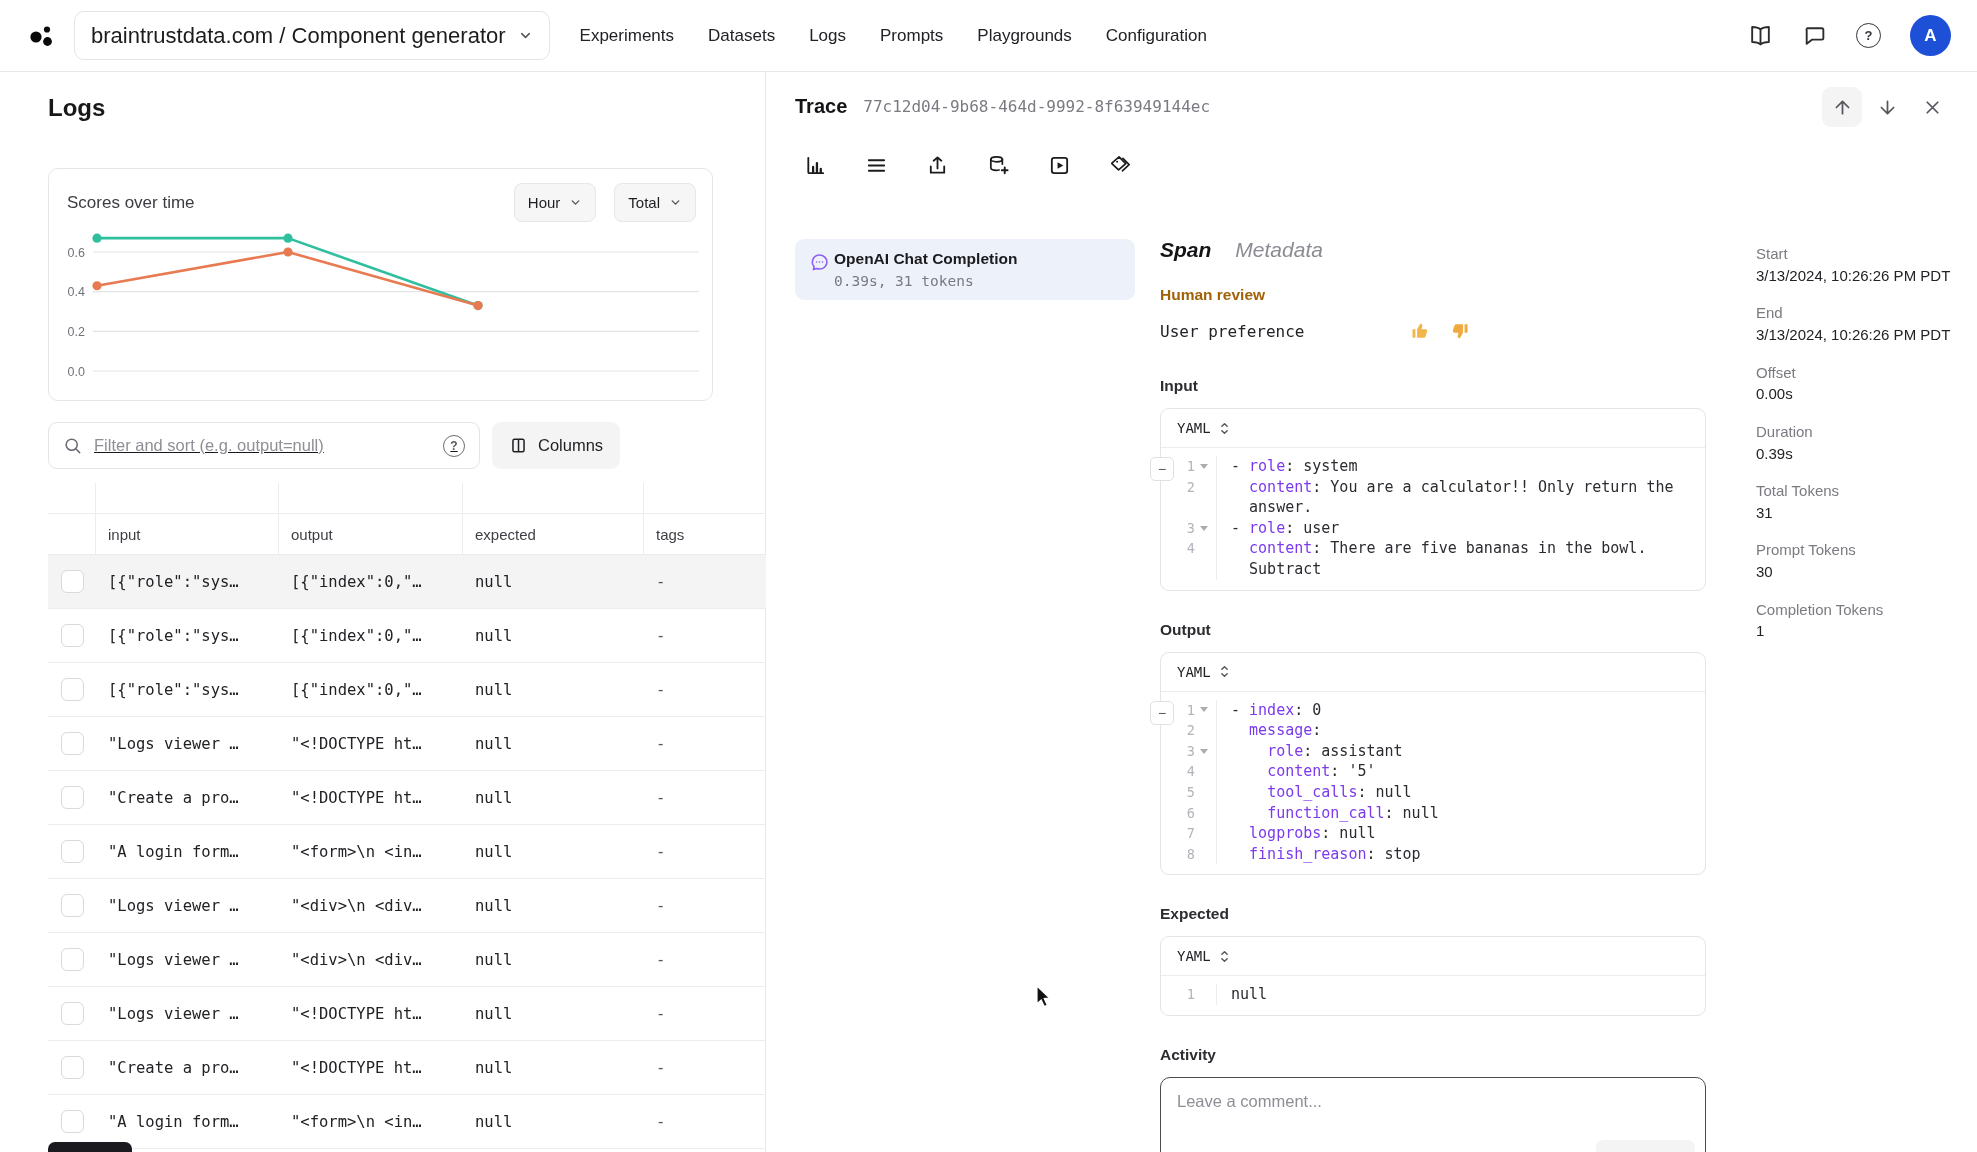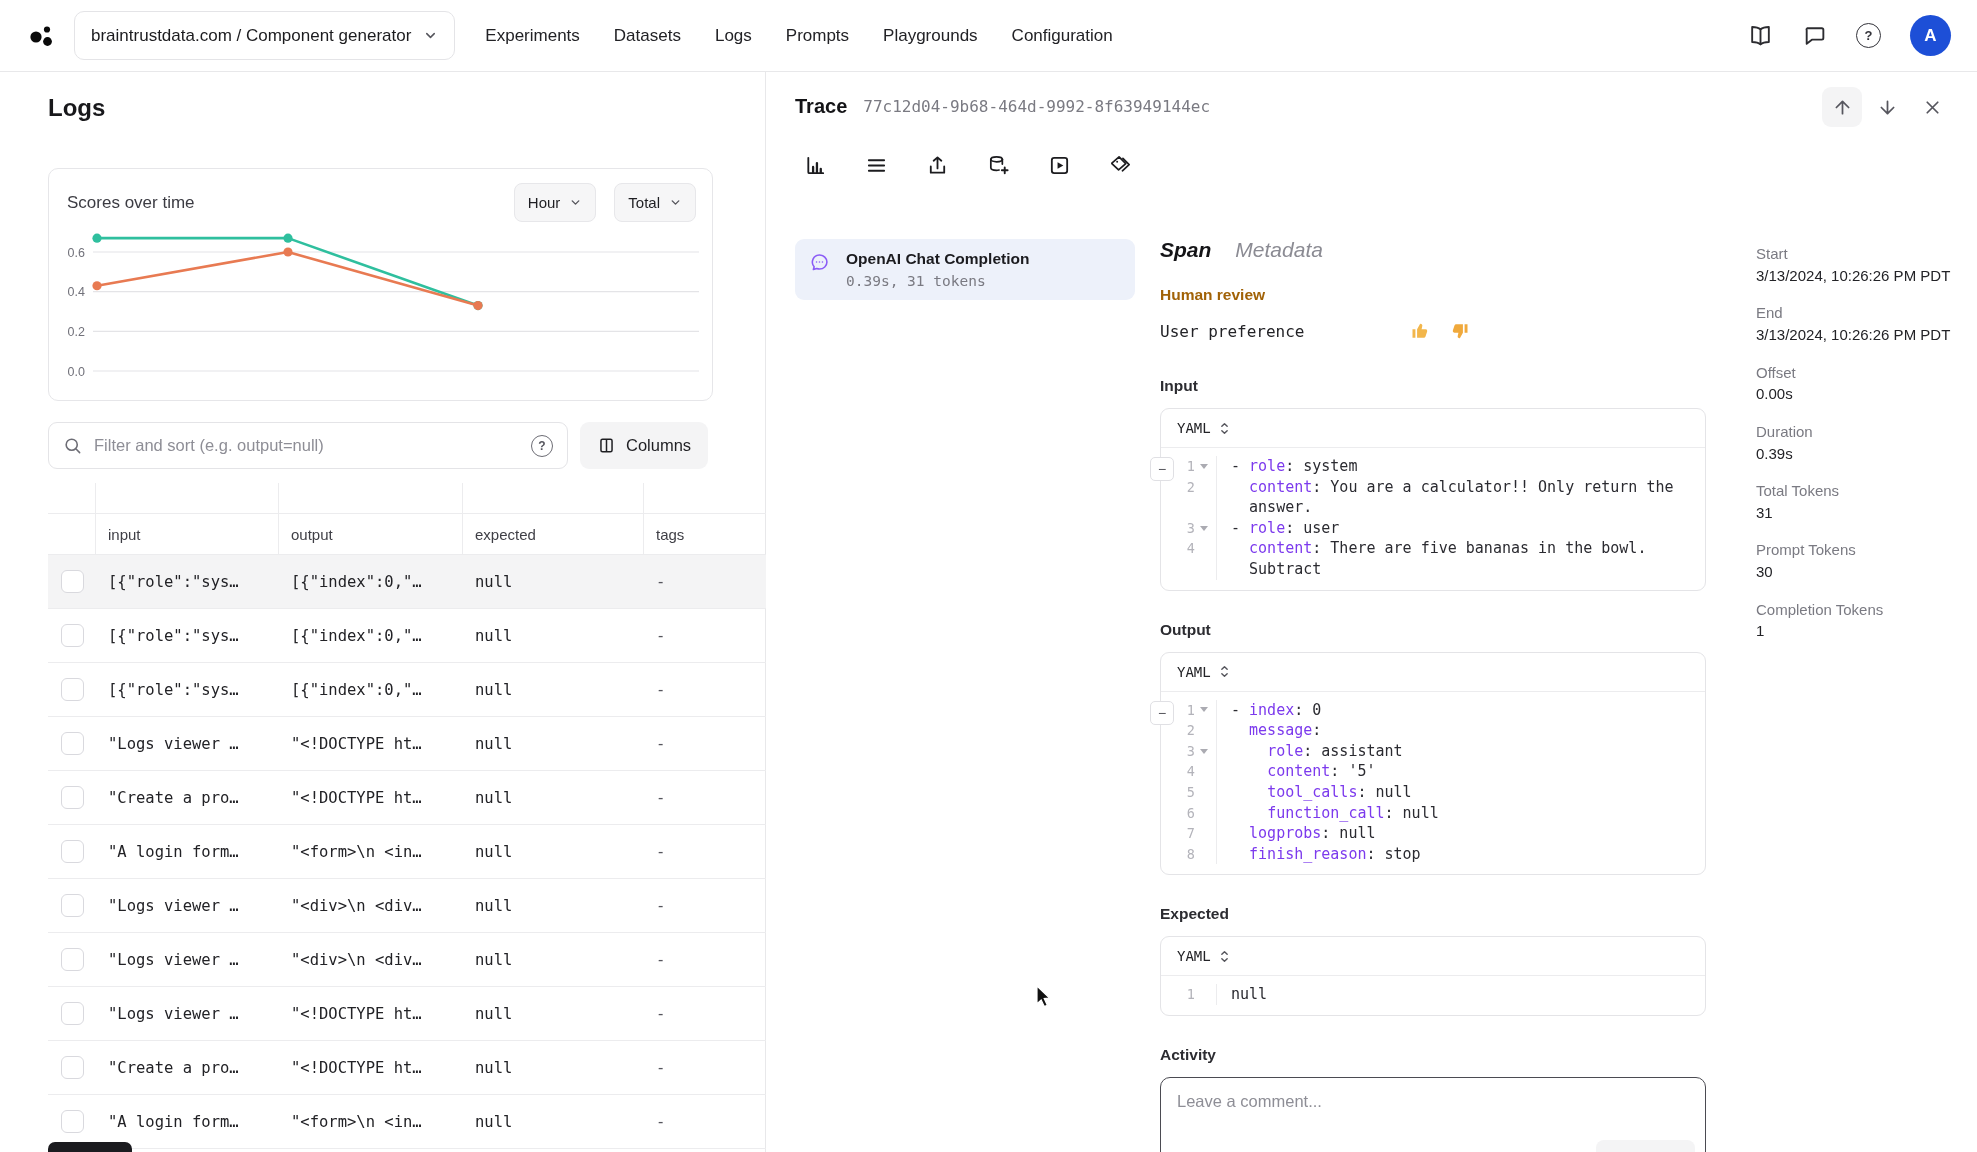--- a/index.html
+++ b/index.html
@@ -5,21 +5,21 @@
   html,body{margin:0;padding:0;background:#fff;}
   .app{position:relative;width:1977px;height:1152px;overflow:hidden;background:#fff;
        font-family:"Liberation Sans",sans-serif;color:#18181b;}
   svg{display:block;}
 
   
   .navbar{position:absolute;top:0;left:0;right:0;height:72px;display:flex;align-items:center;
           padding:0 26px;box-sizing:border-box;border-bottom:1px solid #e8e8ea;background:#fff;}
   .logo{margin-right:18px;}
   .project-pill{display:flex;align-items:center;gap:12px;height:47px;padding:0 16px;
-                border:1px solid #e4e4e7;border-radius:10px;font-size:17px;color:#1c1c1f;
+                border:1px solid #e4e4e7;border-radius:10px;font-size:22px;color:#1c1c1f;
                 background:#fff;cursor:pointer;}
   .nav-items{display:flex;gap:34px;margin-left:30px;font-size:17px;color:#222226;}
   .nav-item{cursor:pointer;}
   .nav-right{margin-left:auto;display:flex;align-items:center;gap:29px;}
   .icon-btn{color:#2c2c30;cursor:pointer;display:flex;align-items:center;justify-content:center;}
   .circle-q{width:23px;height:23px;border:1.9px solid #33333a;border-radius:50%;display:flex;
             align-items:center;justify-content:center;font-size:13px;font-weight:700;color:#33333a;}
   .avatar{width:41px;height:41px;border-radius:50%;background:#1d4fd7;color:#fff;display:flex;
           align-items:center;justify-content:center;font-size:17px;font-weight:700;cursor:pointer;}
 
@@ -33,22 +33,22 @@
   .chart-card{position:absolute;left:48px;top:96px;width:665px;height:233px;border:1px solid #e6e6e9;
               border-radius:10px;box-sizing:border-box;background:#fff;}
   .chart-head{display:flex;align-items:center;padding:14px 16px 0 18px;}
   .chart-title{font-size:17px;color:#3c3c43;}
   .chart-btns{margin-left:auto;display:flex;gap:18px;}
   .mini-drop{display:flex;align-items:center;gap:9px;height:37px;padding:0 13px;background:#f6f6f7;
              border:1px solid #e7e7ea;border-radius:8px;font-size:15px;color:#1f1f23;cursor:pointer;}
   .chart-svg{position:absolute;left:4px;top:60px;}
 
   .filter-row{position:absolute;left:48px;top:350px;width:671px;display:flex;gap:12px;}
-  .filter-box{flex:none;display:flex;align-items:center;width:520px;height:47px;box-sizing:border-box;
-              border:1px solid #e4e4e7;border-radius:9px;padding:0 14px;background:#fff;}
+  .filter-box{flex:none;display:flex;align-items:center;width:432px;height:47px;box-sizing:border-box;
+              border:1px solid #e4e4e7;border-radius:9px;padding:0 14px;background:#fff;text-decoration:underline;}
   .filter-box input{border:0;outline:0;flex:1;font-size:16.5px;font-family:"Liberation Sans",sans-serif;
                     color:#18181b;margin-left:10px;background:transparent;}
   .filter-box input::placeholder{color:#8e8e96;}
   .q-mini{width:20px;height:20px;border:1.6px solid #6d6d75;border-radius:50%;display:flex;flex:none;
           align-items:center;justify-content:center;font-size:12px;font-weight:700;color:#56565e;cursor:pointer;}
   .columns-btn{display:flex;align-items:center;gap:10px;height:47px;padding:0 17px;background:#f4f4f5;
                border-radius:9px;font-size:16.5px;color:#1f1f23;cursor:pointer;}
 
   
   .table{position:absolute;left:48px;top:411px;width:718px;}
@@ -76,21 +76,21 @@
   .trace-id{font-family:"DejaVu Sans Mono",monospace;font-size:16px;color:#7a7a82;}
   .trace-actions{position:absolute;right:25px;top:15px;display:flex;gap:5px;}
   .t-act{width:40px;height:40px;border-radius:9px;display:flex;align-items:center;justify-content:center;
          color:#56565e;cursor:pointer;}
   .t-act.hover{background:#f4f4f5;}
   .toolbar{position:absolute;left:32px;top:76px;display:flex;gap:27px;}
   .tool-btn{width:34px;height:34px;display:flex;align-items:center;justify-content:center;color:#1c1c1f;cursor:pointer;}
 
   .trace-body{position:absolute;left:0;right:0;top:160px;bottom:0;}
   .span-list{position:absolute;left:29px;top:7px;width:340px;}
-  .span-item{display:flex;align-items:flex-start;gap:16px;background:#edf1fa;border-radius:9px;
+  .span-item{display:flex;align-items:flex-start;gap:4px;background:#edf1fa;border-radius:9px;
              padding:11px 14px;box-sizing:border-box;cursor:pointer;}
   .span-item .tx .t1{font-size:15.5px;font-weight:700;color:#1b1b1f;}
   .span-item .tx .t2{font-family:"DejaVu Sans Mono",monospace;font-size:14.5px;color:#7a7a82;margin-top:5px;}
 
   .span-detail{position:absolute;left:394px;top:0;width:546px;}
   .tabs{display:flex;gap:24px;align-items:baseline;margin-top:6px;font-style:italic;}
   .tab{font-size:21px;cursor:pointer;}
   .tab.active{font-weight:700;color:#141417;}
   .tab.inactive{color:#8b8b93;}
   .hr-label{margin-top:24px;font-size:15.5px;font-weight:700;color:#a16207;}

